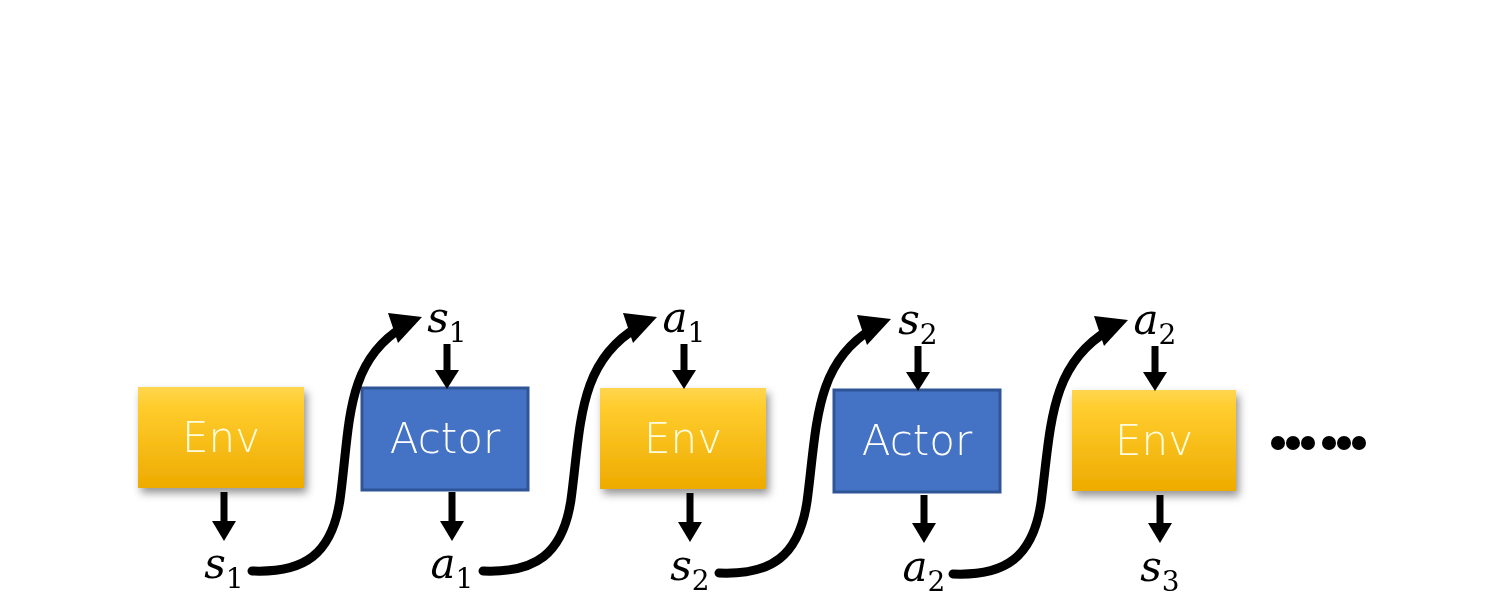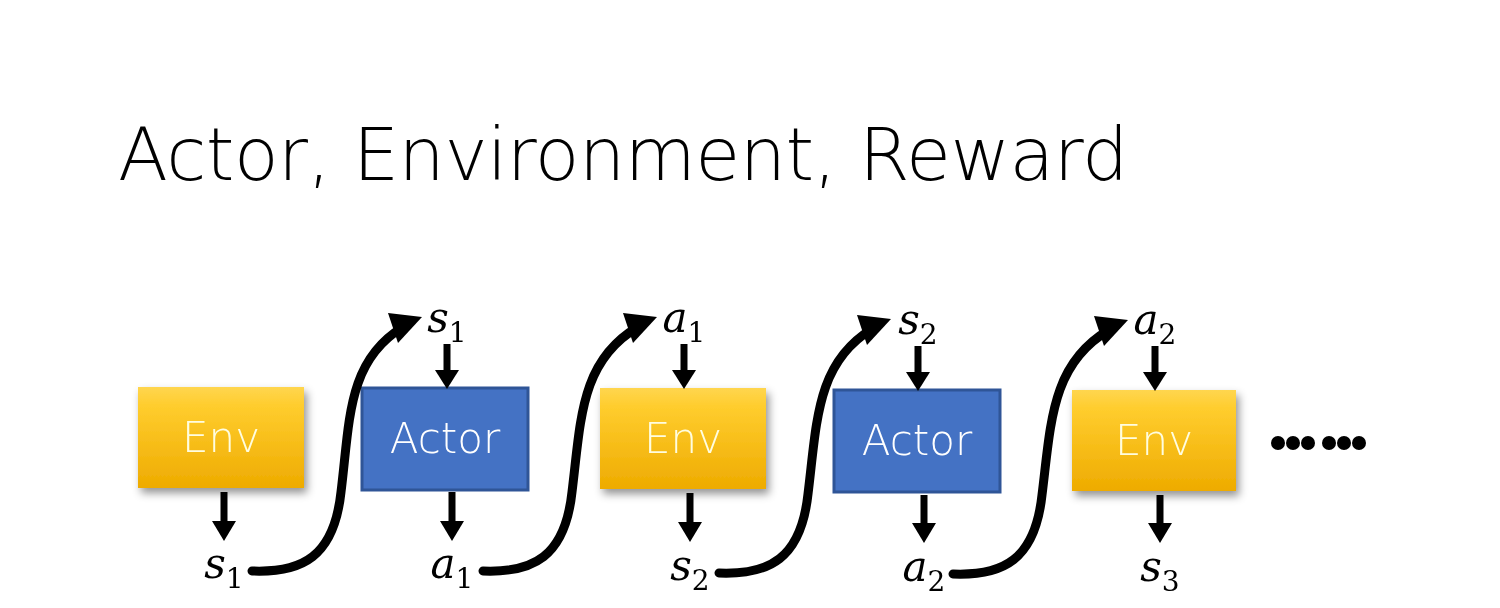--- a/index.html
+++ b/index.html
@@ -86,21 +86,20 @@
   }
   .ellipsis-dot {
     fill: #000000;
   }
 </style>
 </head>
 <body>
 
 <div id="slide">
 
-  <div id="page-title">Actor, Environment, Reward</div>
 
   <svg id="diagram" viewBox="0 0 1500 608">
 
     <defs>
       <linearGradient id="envGrad" x1="0" y1="0" x2="0" y2="1">
         <stop offset="0%" stop-color="#ffd64f"></stop>
         <stop offset="18%" stop-color="#ffcd2e"></stop>
         <stop offset="100%" stop-color="#eeab00"></stop>
       </linearGradient>
       <filter id="envShadow" x="-30%" y="-30%" width="180%" height="190%">

